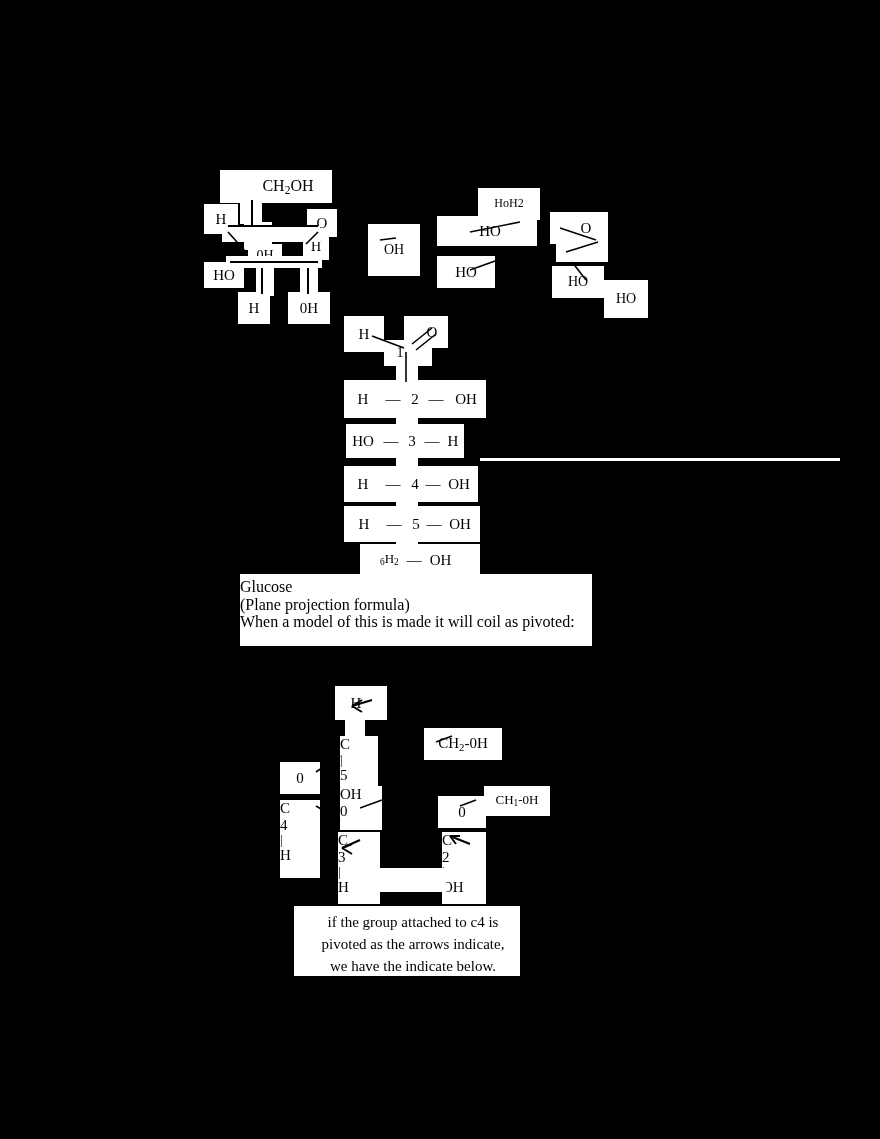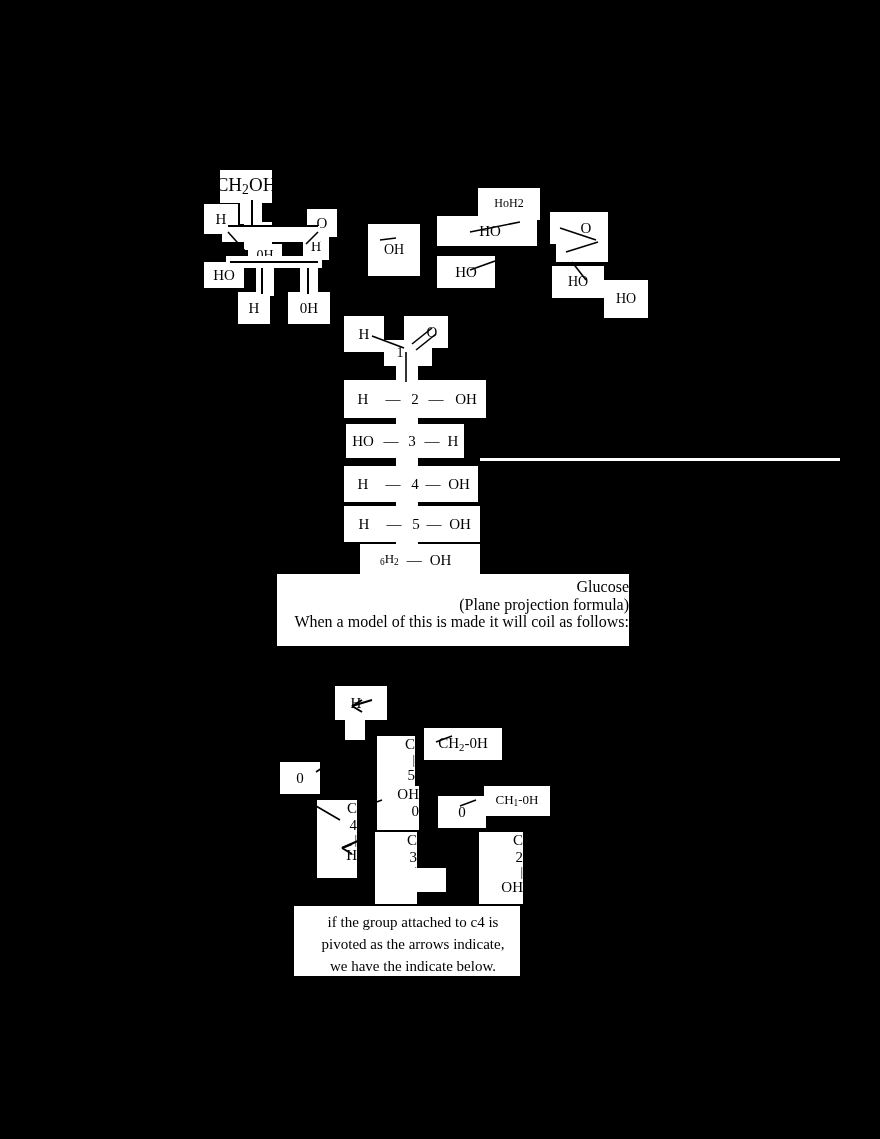--- a/index.html
+++ b/index.html
@@ -29,31 +29,31 @@
   .wb.left { justify-content: flex-start; }
   .wb.block {
     display: block;
     white-space: normal;
   }
   .rule {
     position: absolute;
     background: #ffffff;
   }
   .sub { font-size: 0.72em; vertical-align: -0.25em; }
-  .cap { text-align: right; margin-left: 37px; }
+  .cap { text-align: left; }
   .txtL { text-align: center; }
   svg { position: absolute; overflow: visible; }
   .blk { stroke: #000000; fill: none; }
 </style>
 </head>
 <body>
 
 <div id="page">
 
-  <div class="wb" style="left:220px; top:170px; width:52px; height:33px; font-size:19px;">
+  <div class="wb" style="left:220px; top:170px; width:88px; height:33px; font-size:16px;padding-left:24px;">
     <span>CH<span class="sub">2</span>OH</span>
   </div>
 
   <div class="wb" style="left:204px; top:204px; width:34px; height:30px; font-size:15px;">
     <span>H</span>
   </div>
 
   <div class="wb" style="left:244px; top:222px; width:28px; height:28px; font-size:15px;">
     <span>H</span>
   </div>
@@ -174,21 +174,21 @@
 
   <div class="wb left" style="left:360px; top:544px; width:120px; height:32px; font-size:15px; padding-left:20px; box-sizing:border-box;">
     <span style="font-size:13px"><span class="sub">6</span>H<span class="sub">2</span></span>
     <span style="margin:0 8px">—</span>
     <span>OH</span>
   </div>
 
   <div class="wb block cap" style="left:240px; top:574px; width:352px; height:72px; font-size:16px; padding-top:4px; box-sizing:border-box;">
     <div>Glucose</div>
     <div>(Plane projection formula)</div>
-    <div>When a model of this is made it will coil as follows:</div>
+    <div>When a model of this is made it will coil as pivoted:</div>
   </div>
 
   <div class="rule" style="left:480px; top:458px; width:360px; height:3px;"></div>
 
   <div class="wb" style="left:335px; top:686px; width:52px; height:34px; font-size:15px;">
     <span style="margin-right:10px">H</span>
   </div>
 
   <div class="wb" style="left:345px; top:716px; width:20px; height:24px;"></div>
 

